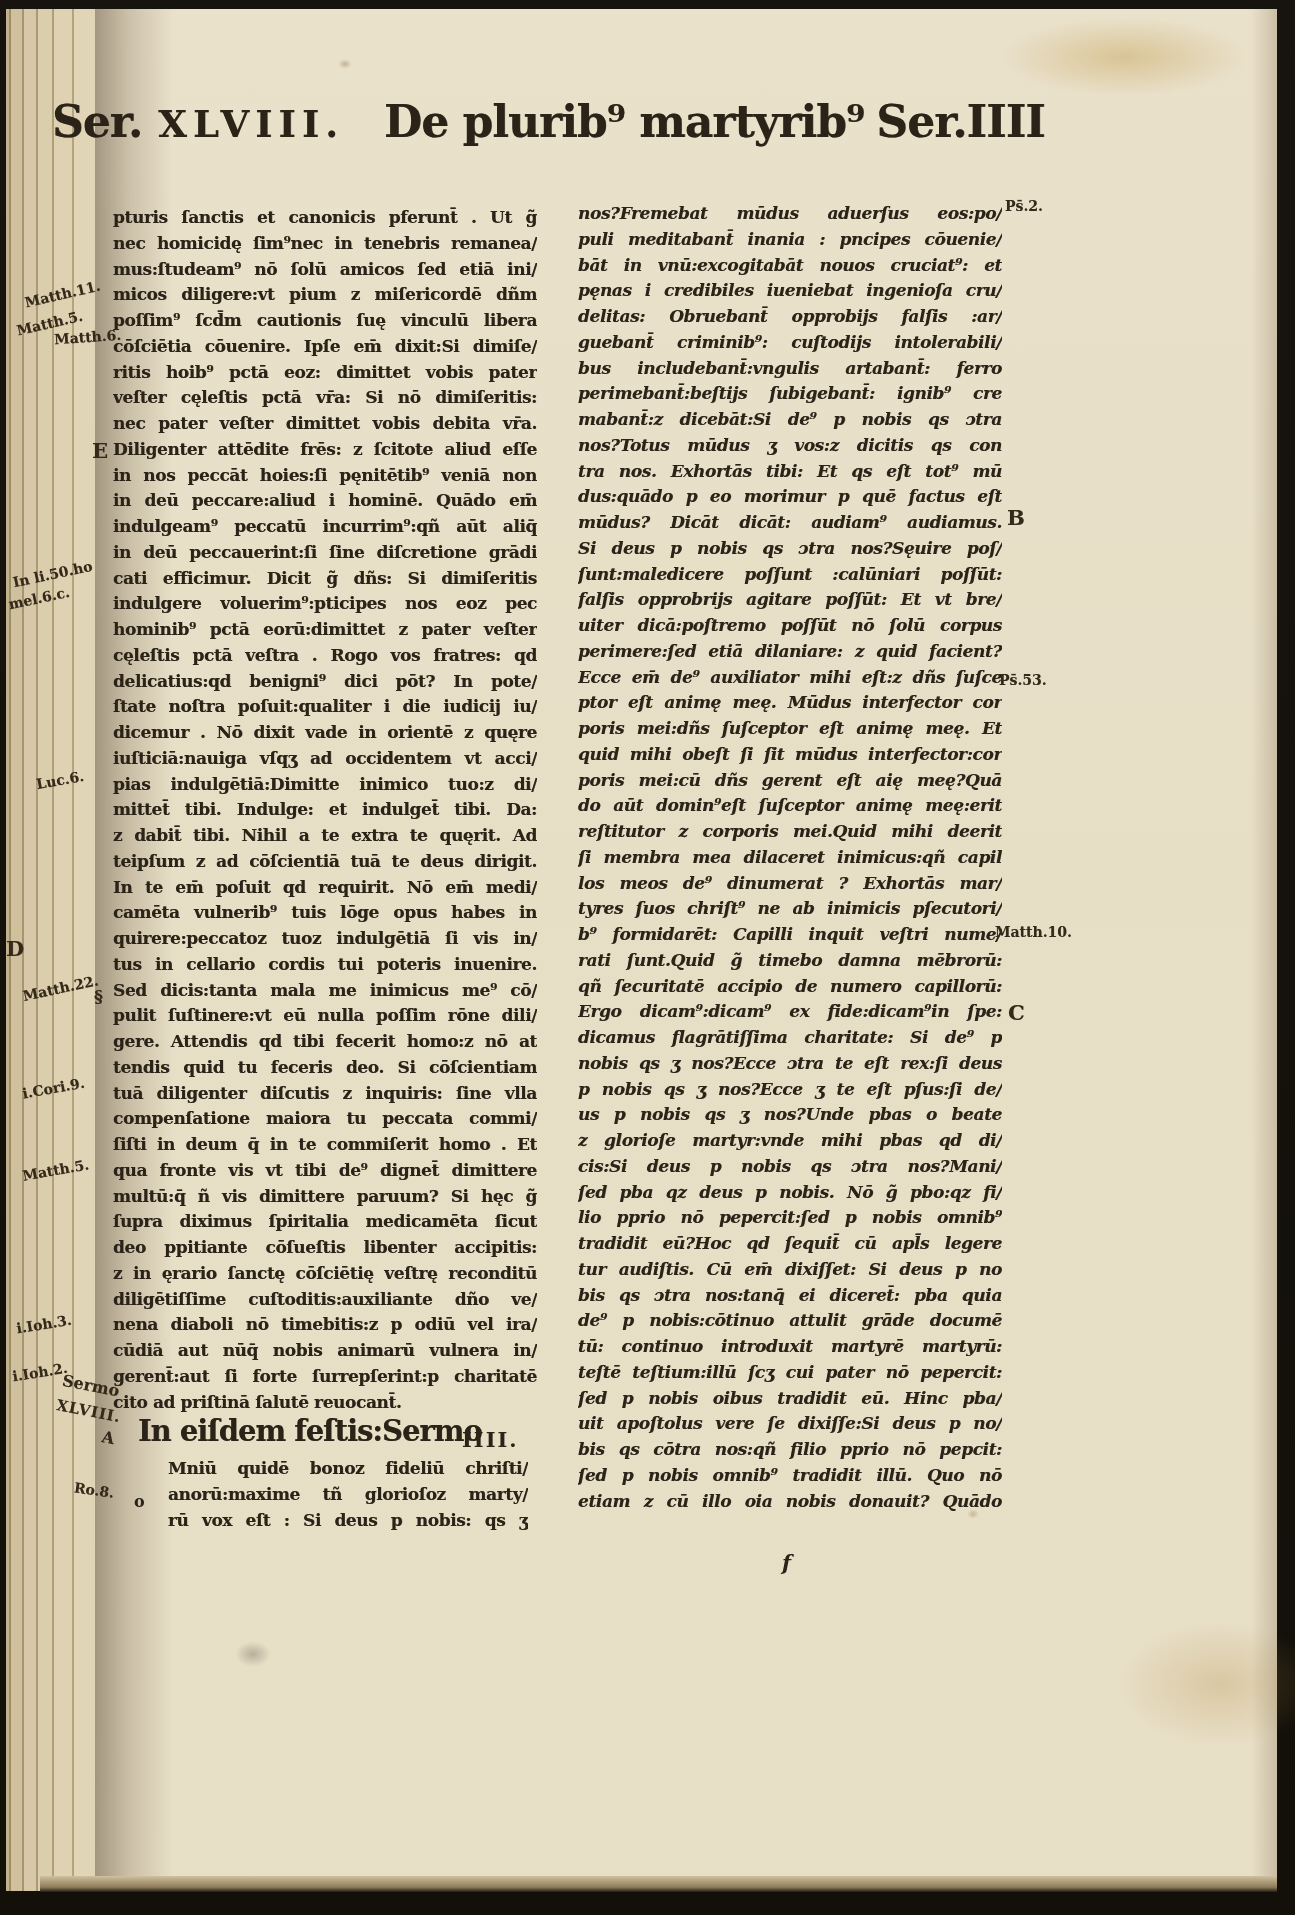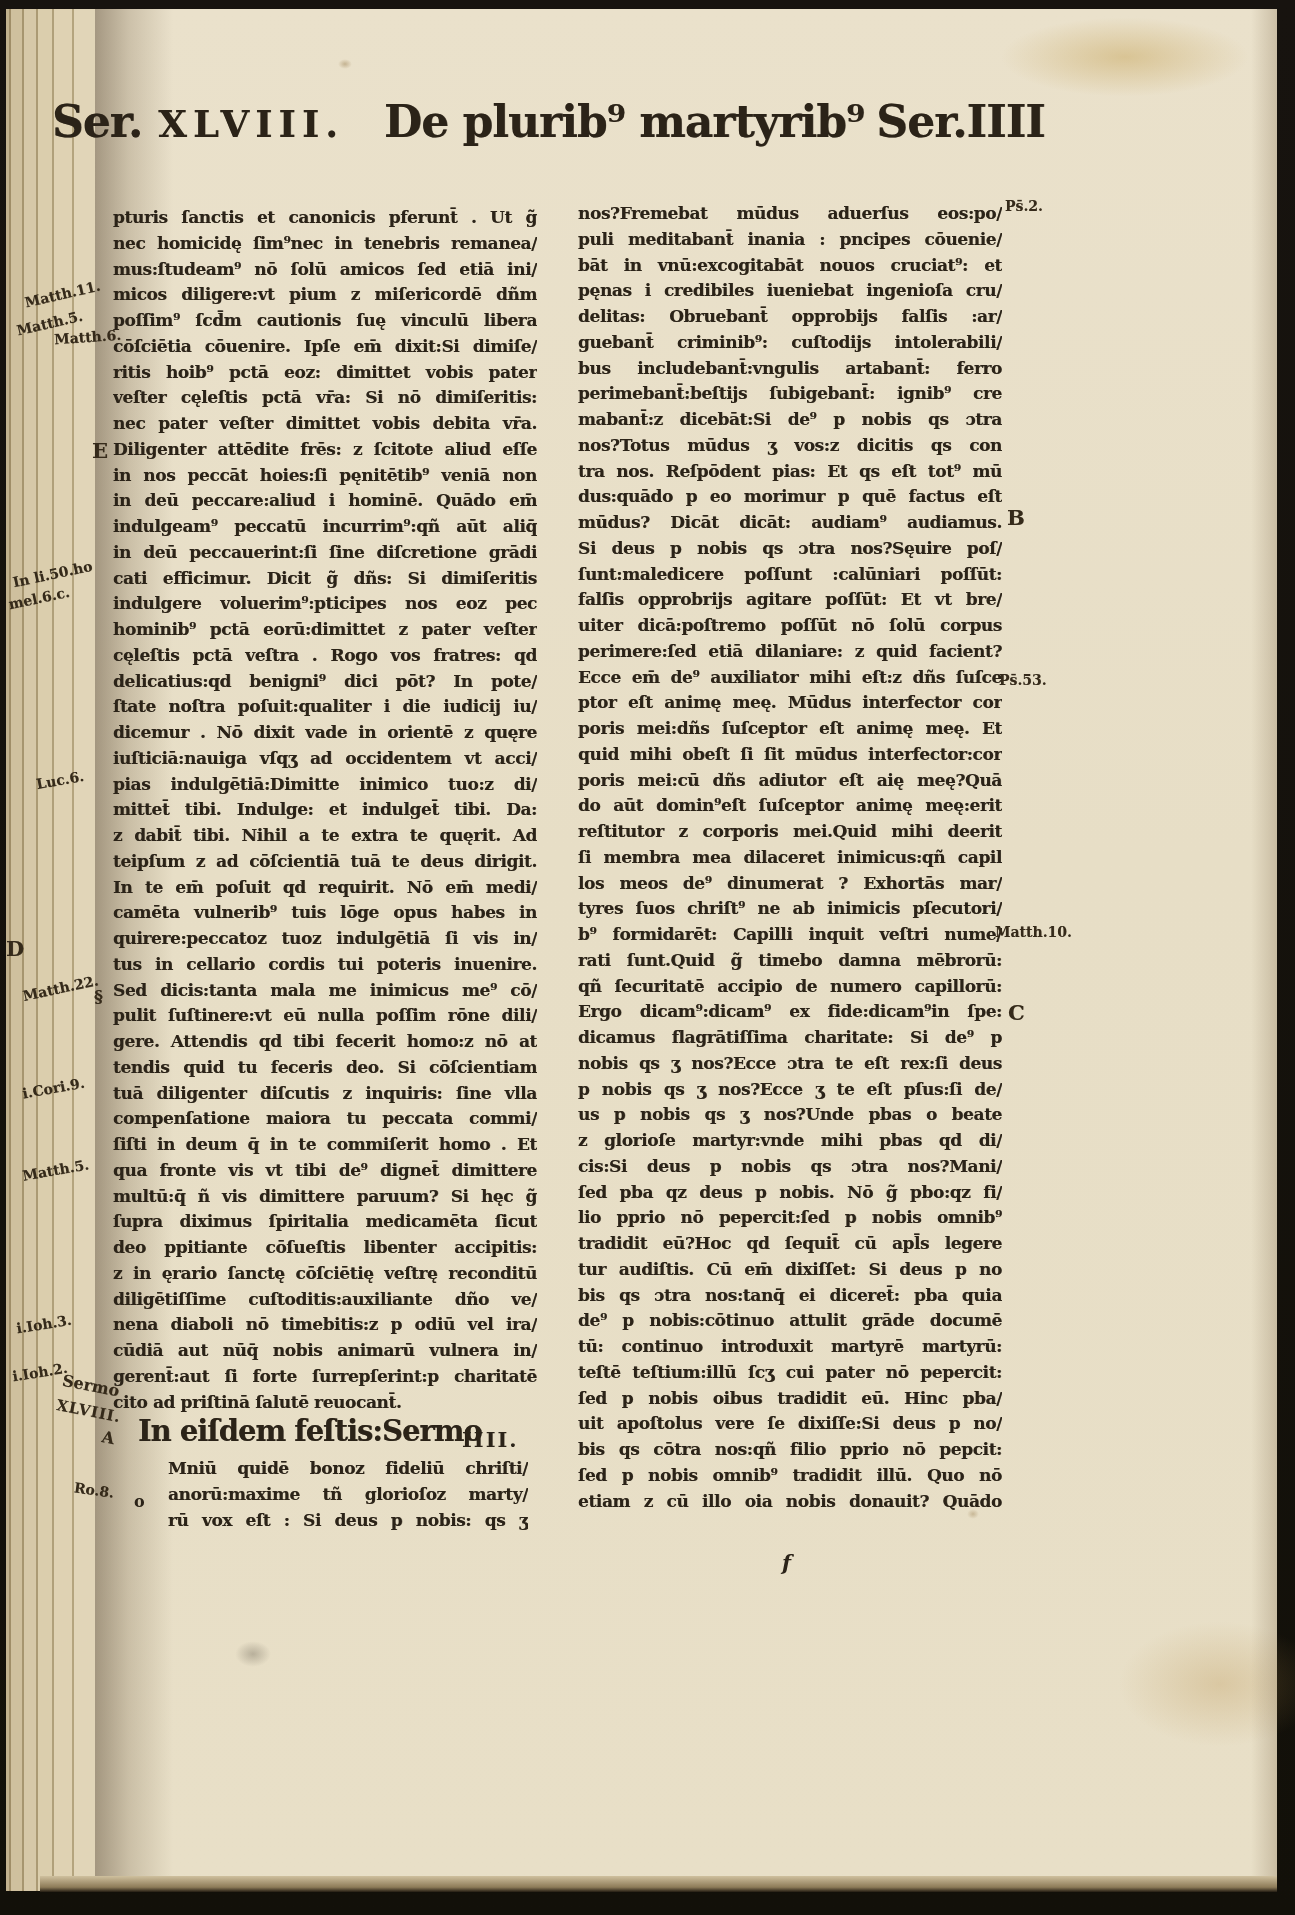--- a/index.html
+++ b/index.html
@@ -27,21 +27,21 @@
   
   #header{position:absolute;left:52px;top:96px;white-space:nowrap;}
   .goth{font-weight:700;font-size:44px;letter-spacing:-1px;text-shadow:.4px .4px 0 rgba(43,35,24,.6);}
   .romnum{font-weight:700;font-size:37px;letter-spacing:6px;text-shadow:.3px .3px 0 rgba(43,35,24,.5);}
   #hdr-num{margin-left:16px;margin-right:40px;}
   #hdr-ser2{margin-left:12px;}
 
   
   .col{position:absolute;}
   #col-left{left:113px;top:205px;width:424px;}
-  #col-right{left:578px;top:201px;width:424px;}
+  #col-right{left:578px;top:201px;width:424px;font-style:italic;}
   .tl{height:25.75px;line-height:25.75px;font-weight:700;font-size:17px;letter-spacing:-.4px;
       text-align:justify;text-align-last:justify;overflow:hidden;
       text-shadow:.3px .3px 0 rgba(43,35,24,.5);}
   .tl.nj{text-align-last:left;}
   #subhead{position:absolute;left:138px;top:1414px;font-weight:700;font-size:29px;letter-spacing:-1px;white-space:nowrap;
       text-shadow:.4px .4px 0 rgba(43,35,24,.6);}
   #subhead-num{position:absolute;left:462px;top:1427px;font-weight:700;font-size:21px;letter-spacing:2px;}
   #incipit{left:168px;top:1456px;width:360px;}
   #guide-o{position:absolute;left:134px;top:1492px;font-size:16px;font-weight:700;}
   #sig-f{position:absolute;left:782px;top:1550px;font-size:21px;font-weight:700;font-style:italic;}
@@ -143,33 +143,33 @@
       <div class="tl">nos?Fremebat mūdus aduerſus eos:po/</div>
       <div class="tl">puli meditabant̄ inania : pncipes cōuenie/</div>
       <div class="tl">bāt in vnū:excogitabāt nouos cruciat⁹: et</div>
       <div class="tl">pęnas i credibiles iueniebat ingenioſa cru/</div>
       <div class="tl">delitas: Obruebant̄ opprobijs falſis :ar/</div>
       <div class="tl">guebant̄ criminib⁹: cuſtodijs intolerabili/</div>
       <div class="tl">bus includebant̄:vngulis artabant̄: ferro</div>
       <div class="tl">perimebant̄:beſtijs ſubigebant̄: ignib⁹ cre</div>
       <div class="tl">mabant̄:z dicebāt:Si de⁹ p nobis qs ɔtra</div>
       <div class="tl">nos?Totus mūdus ʒ vos:z dicitis qs con</div>
-      <div class="tl">tra nos. Reſpōdent pias: Et qs eſt tot⁹ mū</div>
+      <div class="tl">tra nos. Exhortās tibi: Et qs eſt tot⁹ mū</div>
       <div class="tl">dus:quādo p eo morimur p quē factus eſt</div>
       <div class="tl">mūdus? Dicāt dicāt: audiam⁹ audiamus.</div>
       <div class="tl">Si deus p nobis qs ɔtra nos?Sęuire poſ/</div>
       <div class="tl">ſunt:maledicere poſſunt :calūniari poſſūt:</div>
       <div class="tl">falſis opprobrijs agitare poſſūt: Et vt bre/</div>
       <div class="tl">uiter dicā:poſtremo poſſūt nō ſolū corpus</div>
       <div class="tl">perimere:ſed etiā dilaniare: z quid facient?</div>
       <div class="tl">Ecce em̄ de⁹ auxiliator mihi eſt:z dñs ſuſce</div>
       <div class="tl">ptor eſt animę meę. Mūdus interfector cor</div>
       <div class="tl">poris mei:dñs ſuſceptor eſt animę meę. Et</div>
       <div class="tl">quid mihi obeſt ſi ſit mūdus interfector:cor</div>
-      <div class="tl">poris mei:cū dñs adiutor eſt aię meę?Quā</div>
+      <div class="tl">poris mei:cū dñs gerent eſt aię meę?Quā</div>
       <div class="tl">do aūt domin⁹eſt ſuſceptor animę meę:erit</div>
       <div class="tl">reſtitutor z corporis mei.Quid mihi deerit</div>
       <div class="tl">ſi membra mea dilaceret inimicus:qñ capil</div>
       <div class="tl">los meos de⁹ dinumerat ? Exhortās mar/</div>
       <div class="tl">tyres ſuos chriſt⁹ ne ab inimicis pſecutori/</div>
       <div class="tl">b⁹ formidarēt: Capilli inquit veſtri nume/</div>
       <div class="tl">rati ſunt.Quid g̃ timebo damna mēbrorū:</div>
       <div class="tl">qñ ſecuritatē accipio de numero capillorū:</div>
       <div class="tl">Ergo dicam⁹:dicam⁹ ex fide:dicam⁹in ſpe:</div>
       <div class="tl">dicamus flagrātiſſima charitate: Si de⁹ p</div>

